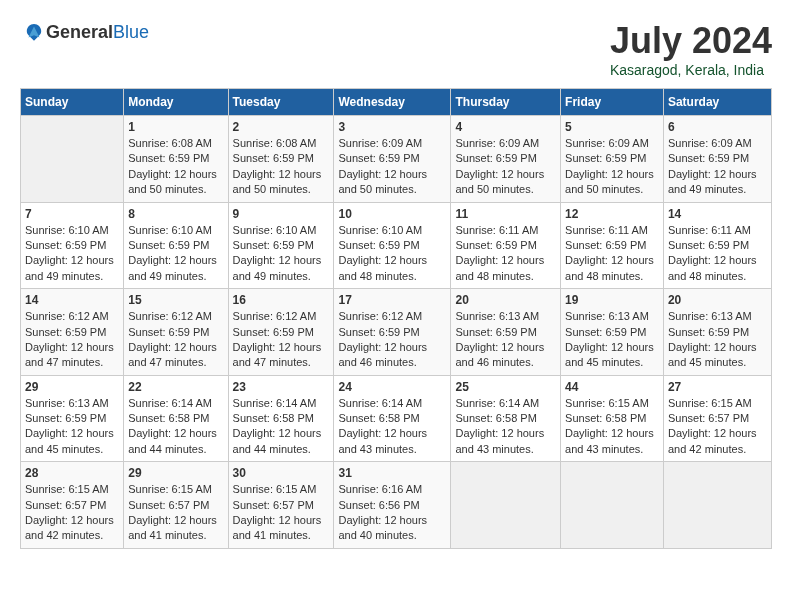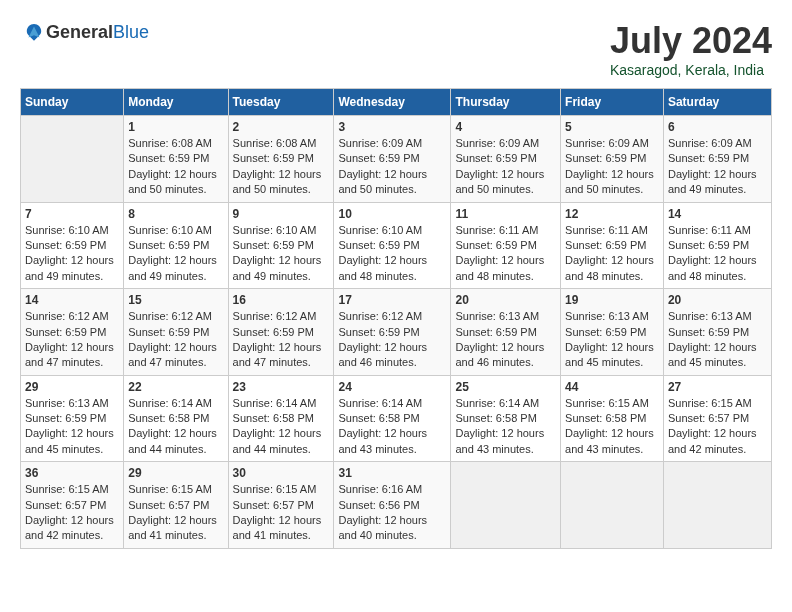--- a/index.html
+++ b/index.html
@@ -221,21 +221,21 @@
           <div class="day-number">44</div>
           <div class="day-info">Sunrise: 6:15 AM<br>Sunset: 6:58 PM<br>Daylight: 12 hours and 43 minutes.</div>
         </td>
         <td>
           <div class="day-number">27</div>
           <div class="day-info">Sunrise: 6:15 AM<br>Sunset: 6:57 PM<br>Daylight: 12 hours and 42 minutes.</div>
         </td>
       </tr>
       <tr>
         <td>
-          <div class="day-number">36</div>
+          <div class="day-number">28</div>
           <div class="day-info">Sunrise: 6:15 AM<br>Sunset: 6:57 PM<br>Daylight: 12 hours and 42 minutes.</div>
         </td>
         <td>
           <div class="day-number">29</div>
           <div class="day-info">Sunrise: 6:15 AM<br>Sunset: 6:57 PM<br>Daylight: 12 hours and 41 minutes.</div>
         </td>
         <td>
           <div class="day-number">30</div>
           <div class="day-info">Sunrise: 6:15 AM<br>Sunset: 6:57 PM<br>Daylight: 12 hours and 41 minutes.</div>
         </td>

